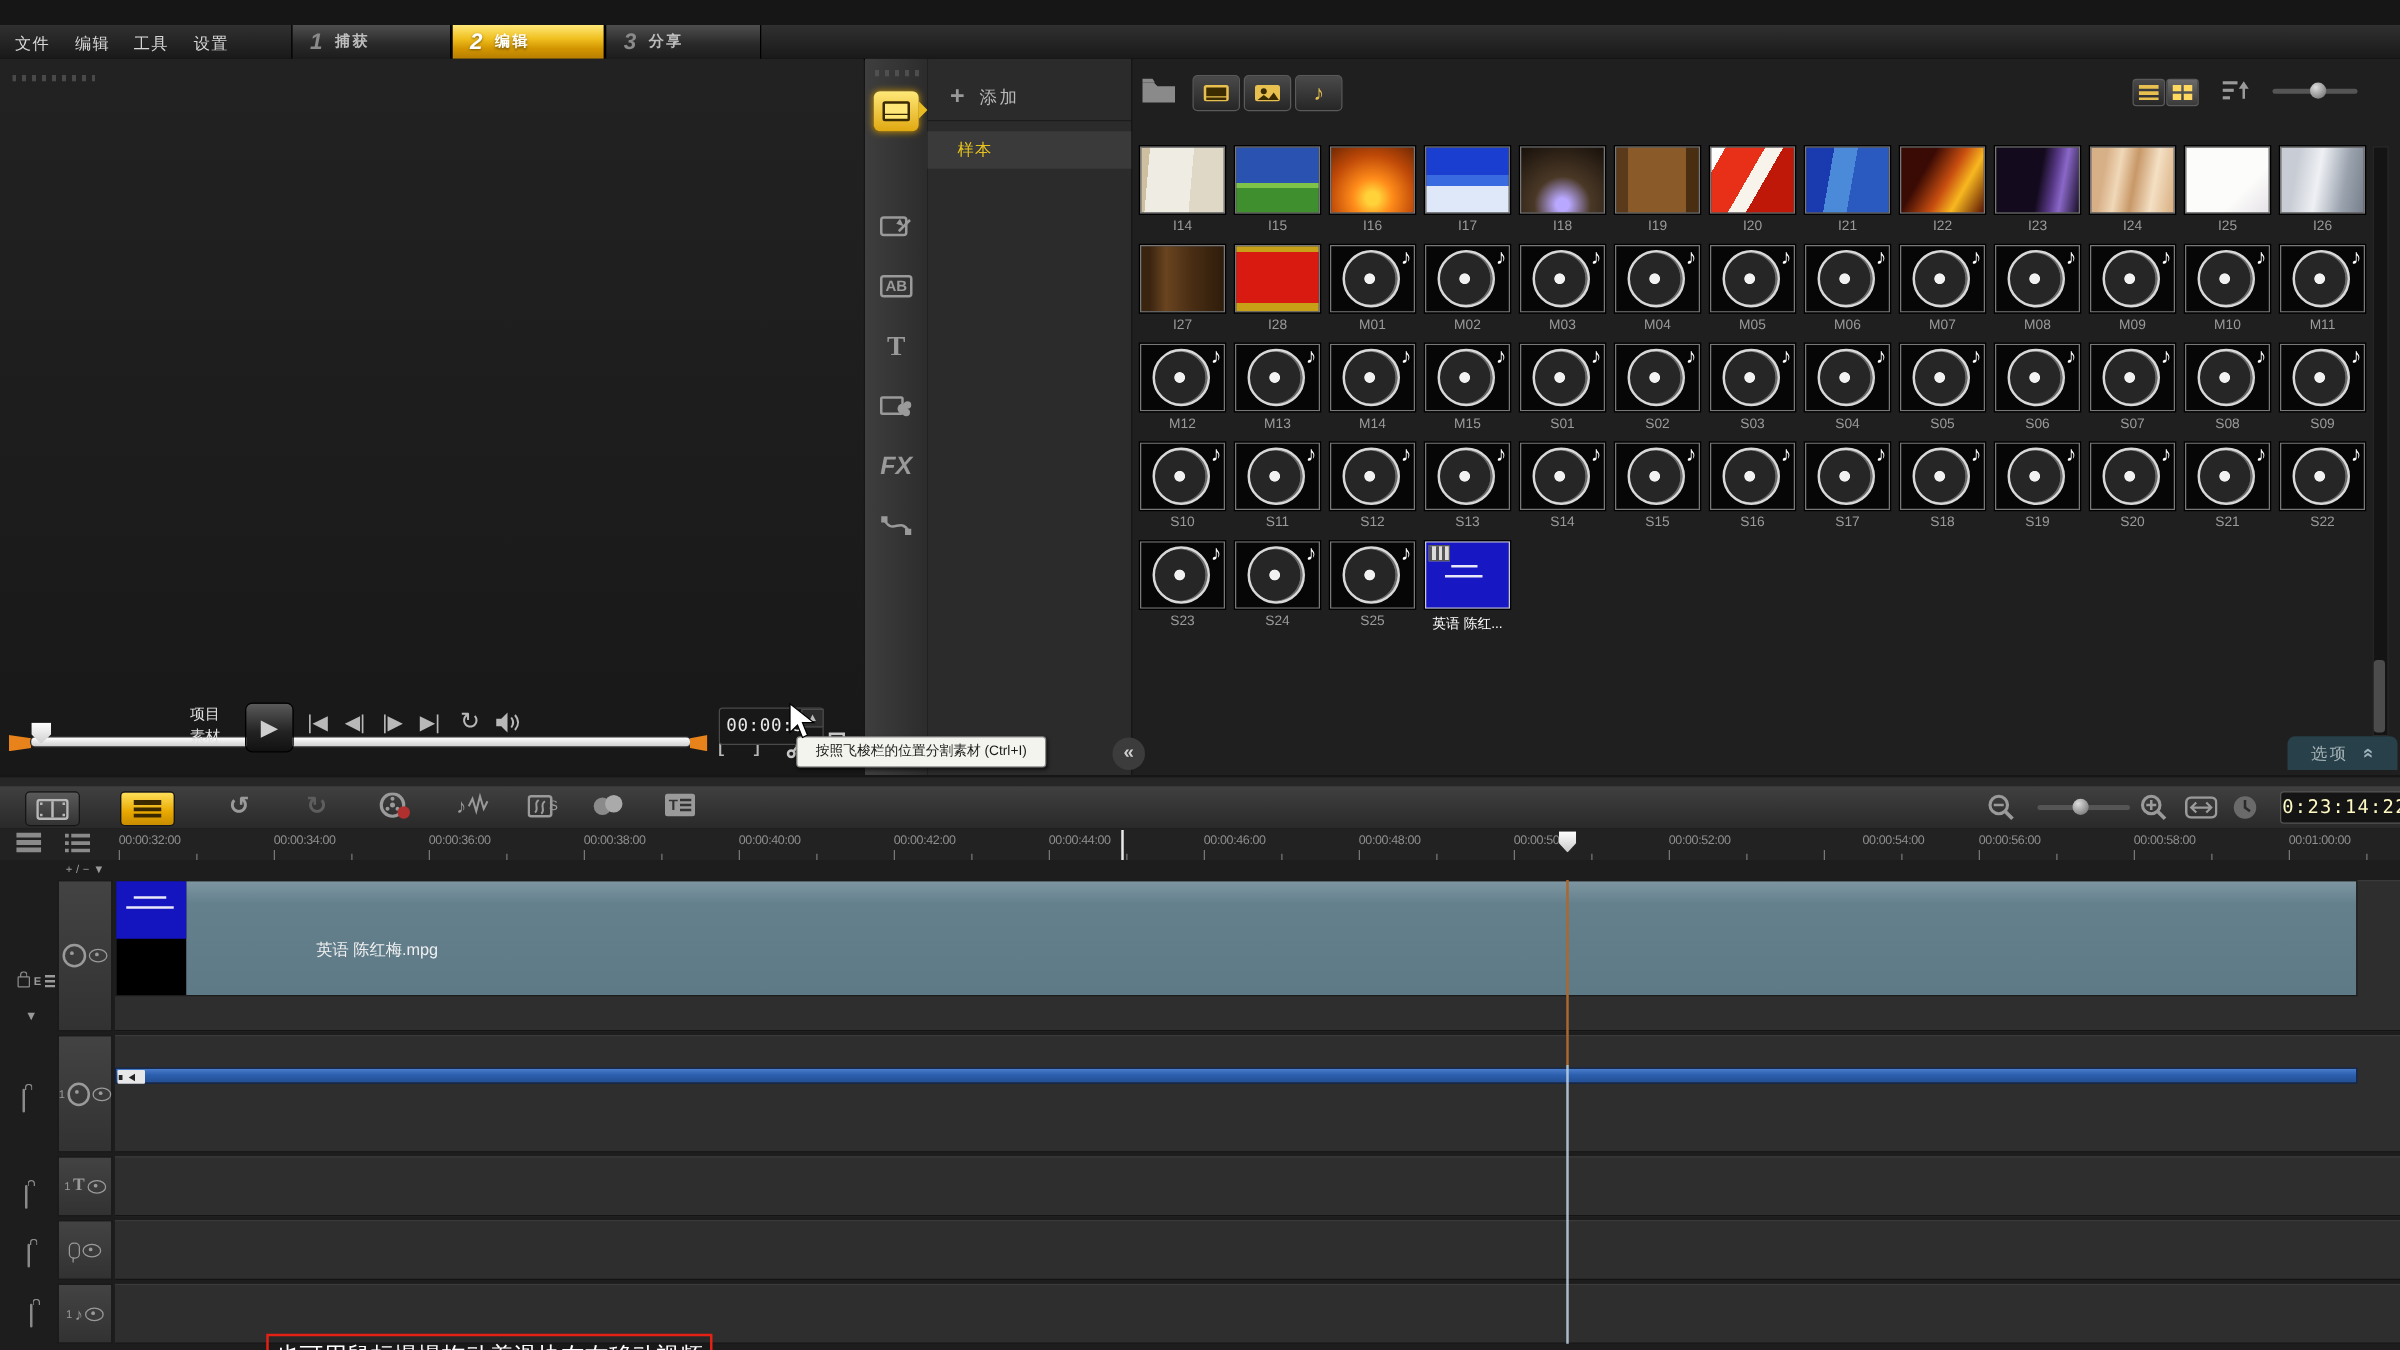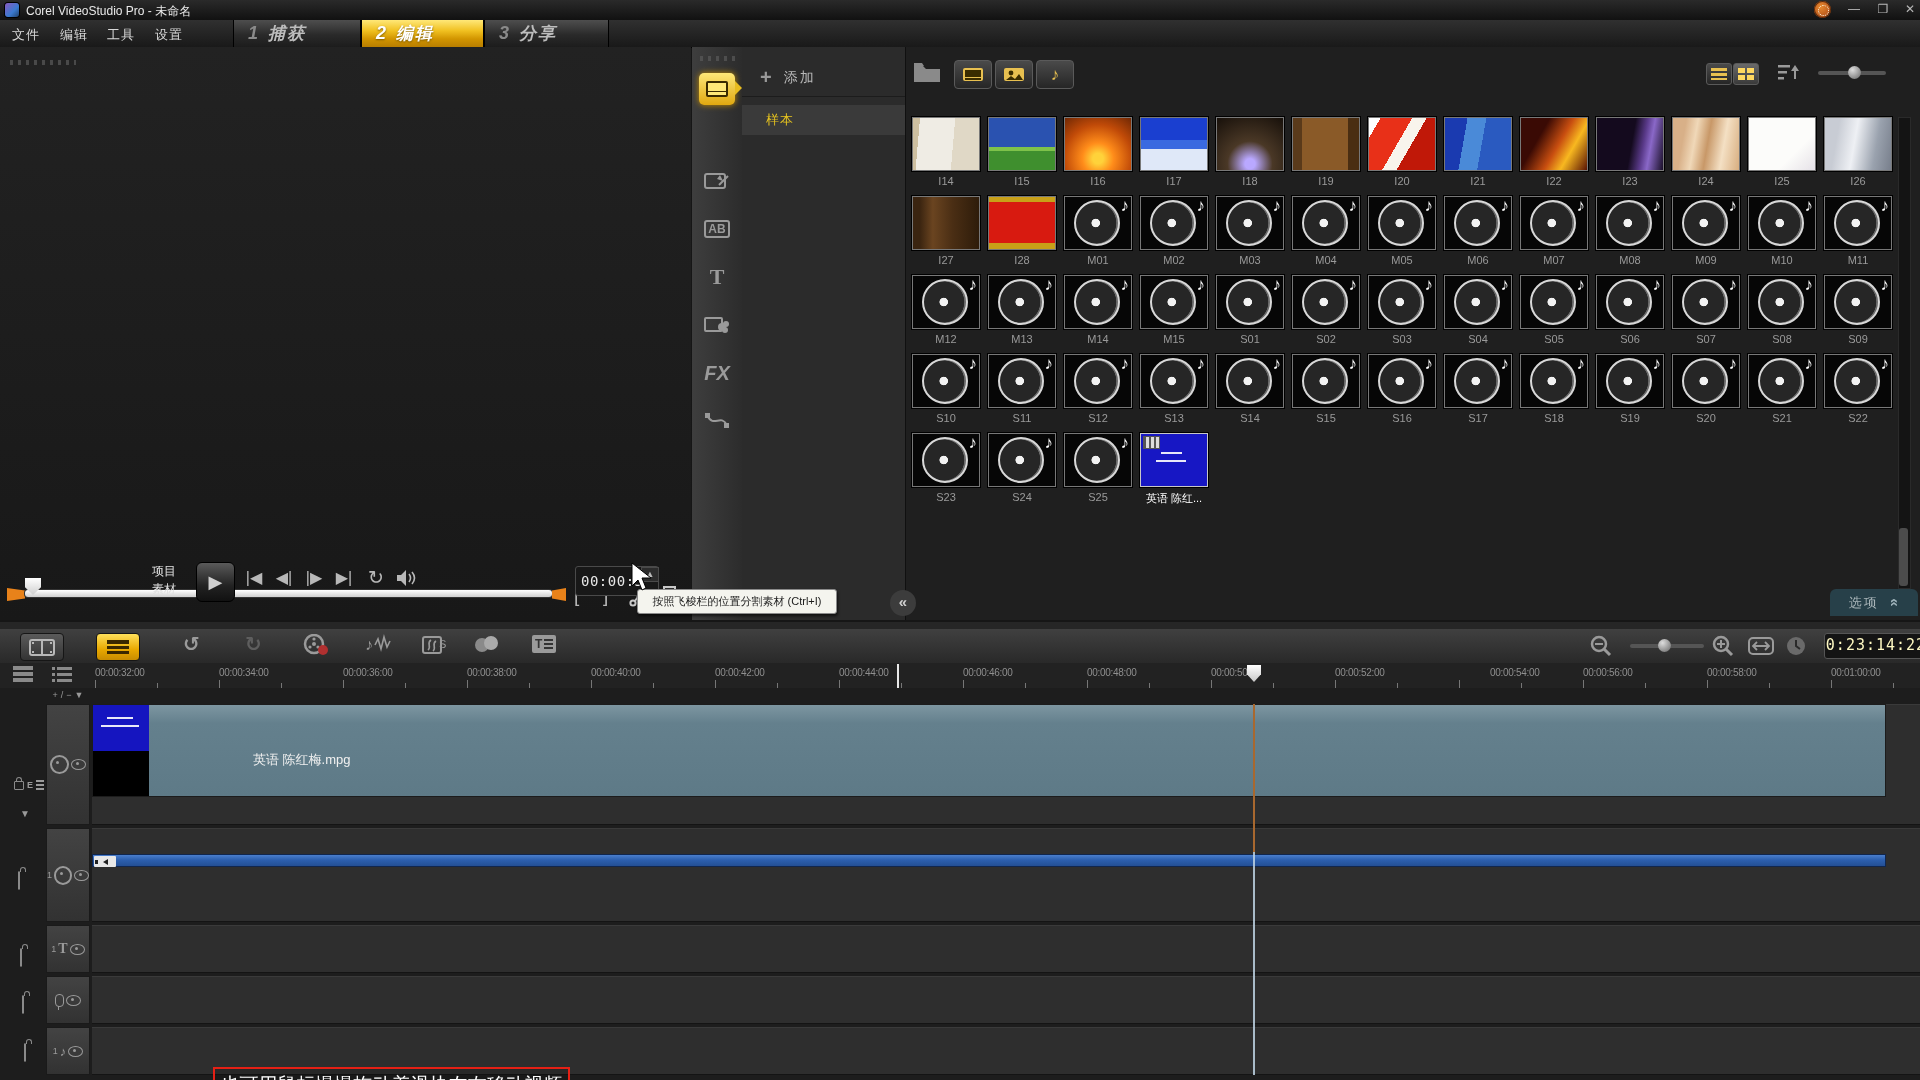--- a/index.html
+++ b/index.html
@@ -14,21 +14,21 @@
   .winbtn{top:2px;width:22px;height:16px;color:#b8b8b8;font-size:12px;text-align:center;line-height:15px;}
   .badge{left:1814px;top:1px;width:17px;height:17px;border-radius:50%;background:radial-gradient(circle at 40% 35%,#e88a30,#b5541a 70%,#7a3410);
          box-shadow:inset 0 0 0 1px #5a2a0c;}
   .badge i{position:absolute;left:4px;top:4px;width:9px;height:9px;border-radius:50%;border:1px dotted #ffe;}
   
   .menubar{left:0;top:20px;width:1920px;height:27px;background:linear-gradient(#303030,#191919);border-bottom:1px solid #000;}
   .menuitem{top:6px;font-size:13px;color:#d8d8d8;letter-spacing:1px;}
   .steptab{top:0;height:27px;display:flex;align-items:center;gap:10px;padding:0 0 0 14px;box-sizing:border-box;
            background:linear-gradient(#4e4e4e,#2a2a2a 55%,#1c1c1c);border-left:1px solid #000;border-right:1px solid #000;}
   .steptab .num{font-size:18px;font-weight:bold;font-style:italic;color:#8a8a8a;}
-  .steptab .lbl{font-size:17px;font-weight:bold;font-style:italic;color:#bdbdbd;letter-spacing:2px;}
+  .steptab .lbl{font-size:12px;font-weight:bold;color:#bdbdbd;letter-spacing:2px;}
   .steptab.active{background:linear-gradient(#ffe878,#f0c020 40%,#d29500 70%,#b87e00);}
   .steptab.active .num,.steptab.active .lbl{color:#fff;text-shadow:0 1px 2px #7a5a00;}
   
   .previewpanel{left:0;top:47px;width:691px;height:573px;background:linear-gradient(#222,#181818);}
   .dots{height:5px;background:repeating-linear-gradient(90deg,#5a5a5a 0 3px,transparent 3px 8px);opacity:.7;}
   .previewbox{left:10px;top:70px;width:665px;height:457px;background:#000;border:1px solid #5c5c5c;}
   .cyan{top:35px;width:82px;height:382px;}
   .vid{left:82px;top:35px;width:501px;height:382px;overflow:hidden;background:linear-gradient(115deg,#4a3a24 0%,#8a6c42 35%,#b8945c 70%,#caa366 100%);}
   .vbooks{position:absolute;left:-40px;top:-60px;width:330px;height:270px;transform:rotate(-16deg);
           background:repeating-linear-gradient(8deg,#1c2434 0 20px,#e0dccc 20px 27px,#35584a 27px 48px,#bcb8a8 48px 55px,#243046 55px 78px,#d8d4c4 78px 84px);}
@@ -161,30 +161,20 @@
   .annbox{left:213px;top:379px;width:353px;height:31px;border:2px solid #e52015;display:flex;align-items:center;justify-content:center;
           color:#fff;font-size:19px;z-index:20;background:rgba(10,10,10,.15);}
   .annsvg{left:60px;top:385px;z-index:21;}
   .digital{font-family:"DejaVu Sans Mono",monospace;}
 </style>
 </head>
 <body>
 
 <div id="app">
 
-  <div class="abs titlebar">
-    <div class="abs appicon"></div>
-    <div class="abs wtitle">Corel VideoStudio Pro - 未命名</div>
-    <div class="abs badge">
-        <i></i>
-      </div>
-    <div class="abs winbtn" style="left:1843px">—</div>
-    <div class="abs winbtn" style="left:1872px">❐</div>
-    <div class="abs winbtn" style="left:1899px">✕</div>
-  </div>
 
   <div class="abs menubar">
     <span class="abs menuitem" style="left:12px">文件</span>
     <span class="abs menuitem" style="left:60px">编辑</span>
     <span class="abs menuitem" style="left:107px">工具</span>
     <span class="abs menuitem" style="left:155px">设置</span>
     <div class="abs steptab" style="left:233px;width:128px">
       <span class="num">1</span>
       <span class="lbl">捕获</span>
     </div>

